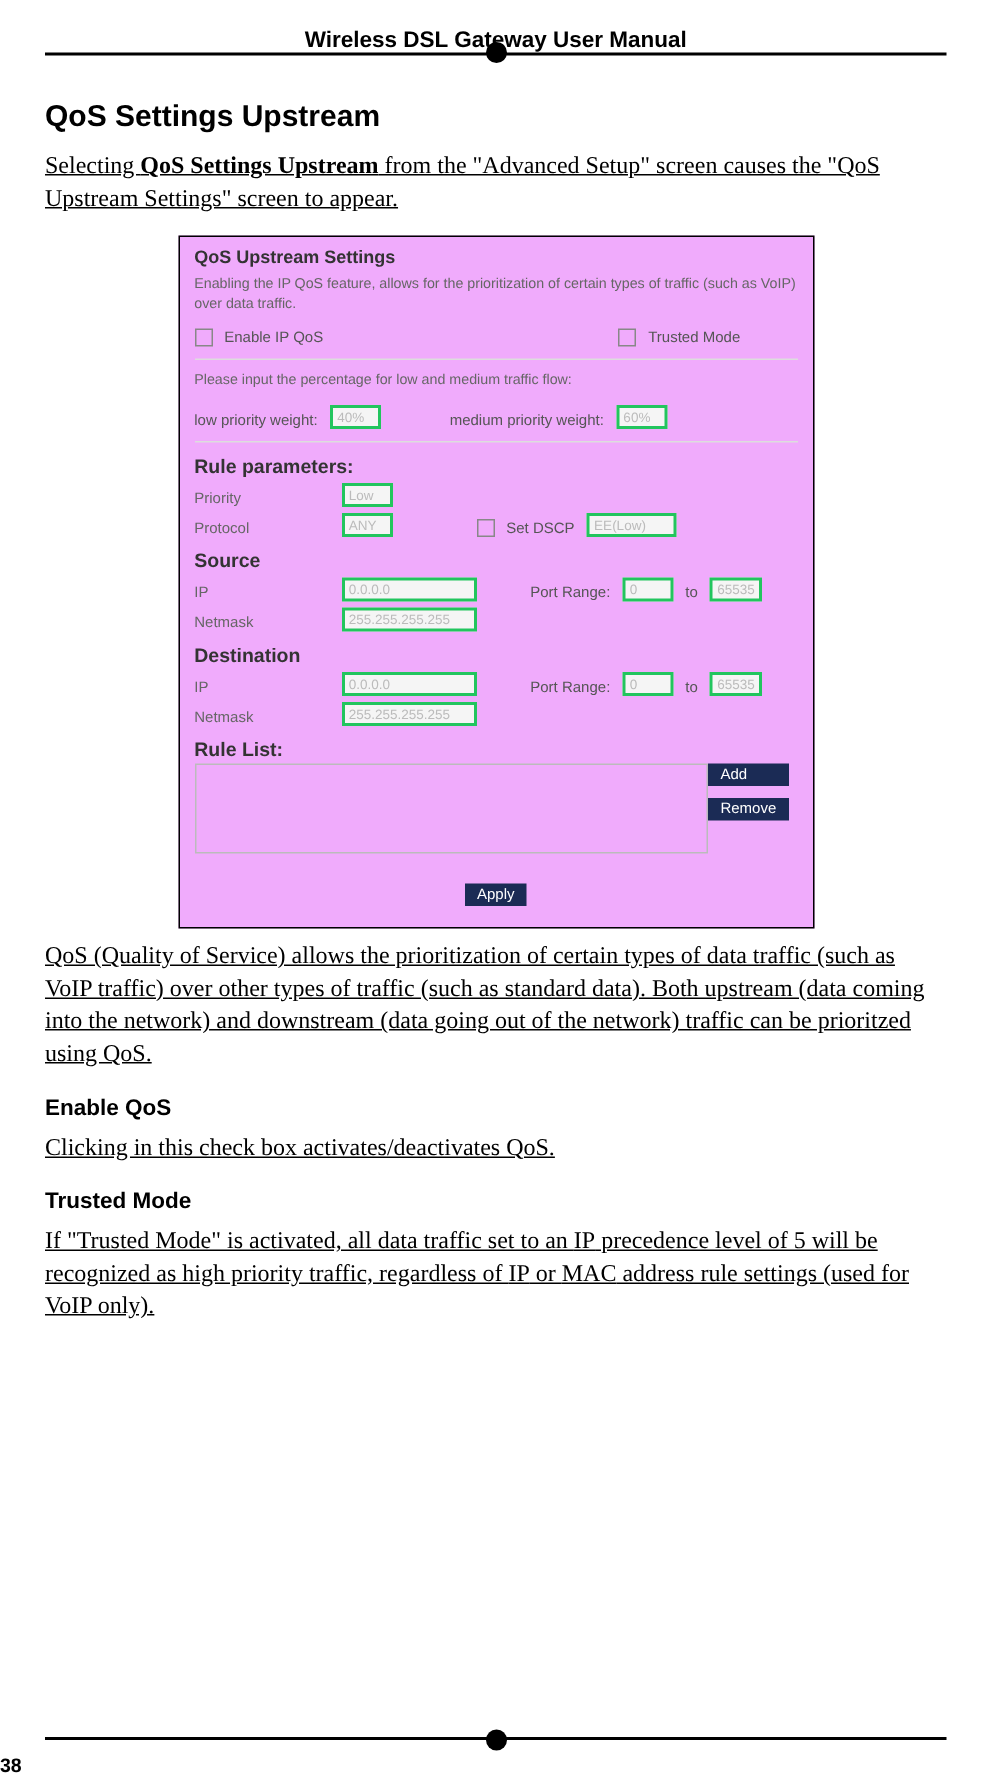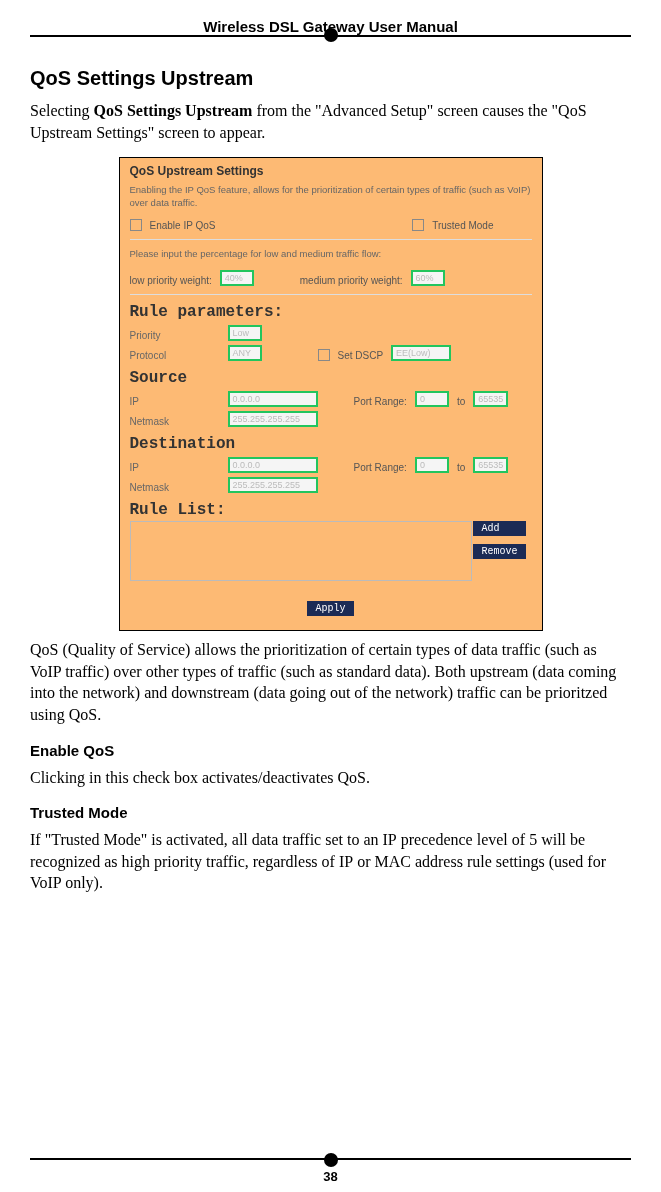--- a/index.html
+++ b/index.html
@@ -33,43 +33,44 @@
   .section-title {
     font-size: 20px;
     font-weight: bold;
     font-family: "Arial Black", Arial, sans-serif;
     margin-top: 30px;
     margin-bottom: 10px;
   }
   .body-text {
     font-size: 16px;
     line-height: 1.35;
+    text-decoration: underline;
   }
   .body-text .bold { font-weight: bold; }
   .screenshot {
     margin: 14px auto 8px auto;
     width: 424px;
     border: 1px solid #000;
-    background: #fdba74;
+    background: #f0abfc;
     font-family: Arial, sans-serif;
     font-size: 10px;
     color: #555;
     padding: 6px 10px 14px 10px;
   }
   .ss-title { font-weight: bold; color:#333; font-size: 12px; margin-bottom: 6px; }
   .ss-note { font-size: 9.5px; color:#666; margin-bottom:10px; line-height:1.3; }
   .ss-row { display:flex; align-items:flex-end; gap:8px; margin:4px 0; flex-wrap:wrap; }
   .ss-checkbox { width:12px; height:12px; border:1px solid #888; display:inline-block; flex:none; }
-  .ss-subhead { font-weight:bold; color:#333; font-size:16px; margin:8px 0 2px 0;font-family:Liberation Mono, monospace; }
+  .ss-subhead { font-weight:bold; color:#333; font-size:13px; margin:8px 0 2px 0; }
   .ss-label { min-width:90px; display:inline-block; color:#666; }
   .ss-input { border:2px solid #22c55e; background:#f5f5f5; color:#bbb; padding:1px 3px; font-size:9px; display:inline-block; min-width:40px; }
   .ss-input.sm { min-width:34px; }
   .ss-input.med { min-width:90px; }
   .ss-rulelist { border:1px solid #bbb; height:60px; margin-top:2px; position:relative; }
-  .ss-btn { background:#1b2b55; color:#fff; font-size:10px; padding:2px 8px; display:inline-block;font-family:Liberation Mono, monospace; }
+  .ss-btn { background:#1b2b55; color:#fff; font-size:10px; padding:2px 8px; display:inline-block; }
   .ss-side-btns { position:absolute; right:-54px; top:0; display:flex; flex-direction:column; gap:8px; }
   .ss-rulelist-wrap { position:relative; margin-right:60px; }
   .ss-apply { text-align:center; margin-top:20px; }
   .ss-divider { border-top:1px solid #ddd; margin:8px 0; }
   .sub-title {
     font-size: 15px;
     font-weight: bold;
     font-family: "Arial Black", Arial, sans-serif;
     margin-top: 16px;
     margin-bottom: 8px;
@@ -89,21 +90,20 @@
     width: 14px;
     height: 14px;
     background: #000;
     border-radius: 50%;
     transform: translateX(-50%);
   }
   .page-num {
     position: absolute;
     bottom: 8px;
     left: 0; right: 0;
-    text-align: center;
     font-weight: bold;
     font-family: "Arial Black", Arial, sans-serif;
     font-size: 13px;
   }
 </style>
 </head>
 <body>
 
 <div class="manual-header">
   <span>Wireless DSL Gateway User Manual</span>

